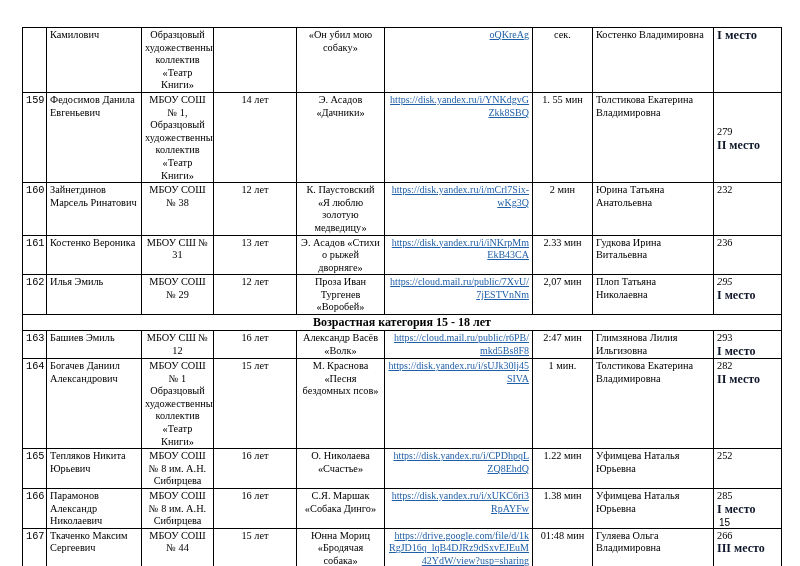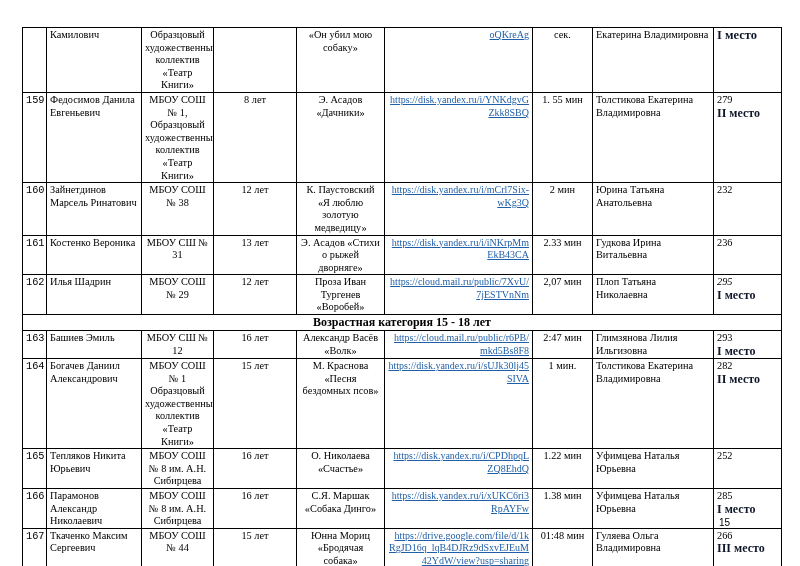--- a/index.html
+++ b/index.html
@@ -34,39 +34,39 @@
       <tr style="height: 53px;">
     <td class="num"></td>
     <td>Камилович</td>
     <td class="c">Образцовый художественный коллектив «Театр Книги»</td>
     <td class="c"></td>
     <td class="c">«Он убил мою собаку»</td>
     <td>
           <a class="lnk" href="#">oQKreAg</a>
         </td>
     <td class="c">сек.</td>
-    <td>Екатерина Владимировна</td>
+    <td>Костенко Владимировна</td>
     <td>
 
       <span class="place" style="font-size: 12.5px;">I место</span>
     </td>
   </tr>
       <tr style="height: 66px;">
     <td class="num">159.</td>
     <td>Федосимов Данила Евгеньевич</td>
     <td class="c">МБОУ СОШ № 1, Образцовый художественный коллектив «Театр Книги»</td>
-    <td class="c">8 лет</td>
+    <td class="c">14 лет</td>
     <td class="c">Э. Асадов «Дачники»</td>
     <td>
           <a class="lnk" href="#">https://disk.yandex.ru/i/YNKdgvGZkk8SBQ</a>
         </td>
     <td class="c">1. 55 мин</td>
     <td>Толстикова Екатерина Владимировна</td>
     <td>
-      <span style="display: block;">279</span>
+      <span style="display: block; margin-top: 32px;">279</span>
       <span class="place">II  место</span>
     </td>
   </tr>
       <tr style="height: 48px;">
     <td class="num">160.</td>
     <td>Зайнетдинов Марсель Ринатович</td>
     <td class="c">МБОУ СОШ № 38</td>
     <td class="c">12 лет</td>
     <td class="c">К. Паустовский «Я люблю золотую медведицу»</td>
     <td>
@@ -90,21 +90,21 @@
         </td>
     <td class="c">2.33  мин</td>
     <td>Гудкова Ирина Витальевна</td>
     <td>
       <span>236</span>
       <span class="place"></span>
     </td>
   </tr>
       <tr style="height: 36px;">
     <td class="num">162.</td>
-    <td>Илья Шадрин</td>
+    <td>Илья Эмиль</td>
     <td class="c">МБОУ СОШ № 29</td>
     <td class="c">12 лет</td>
     <td class="c">Проза Иван Тургенев «Воробей»</td>
     <td>
           <a class="lnk" href="#">https://cloud.mail.ru/public/7XvU/7jESTVnNm</a>
         </td>
     <td class="c">2,07 мин</td>
     <td>Плоп Татьяна Николаевна</td>
     <td>
       <span style="display: block; font-style: italic;">295</span>

